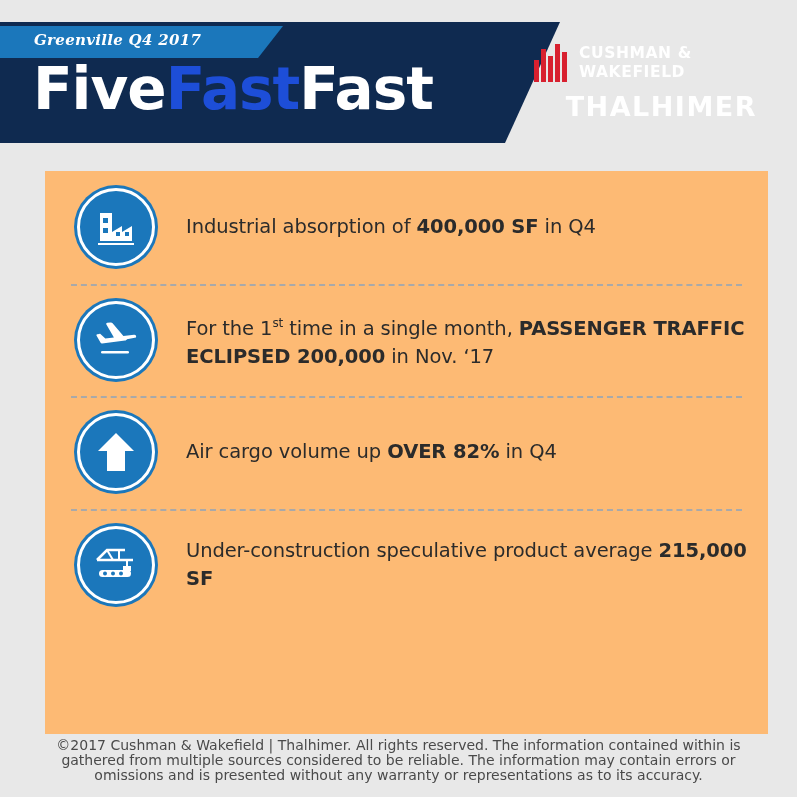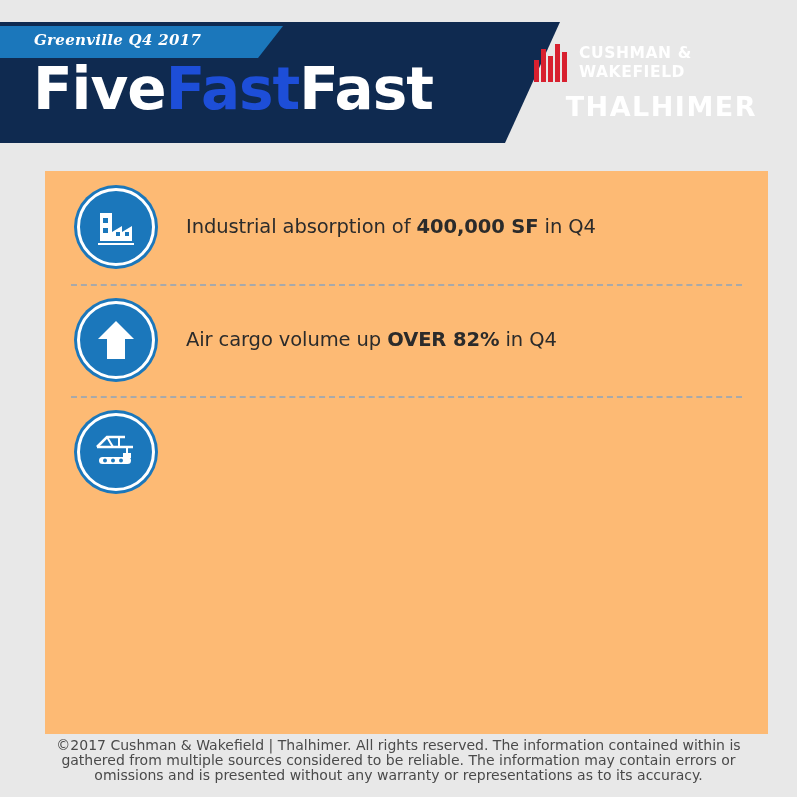--- a/index.html
+++ b/index.html
@@ -213,20 +213,29 @@
             <path fill="#ffffff" d="M4 38h36v-2H4zM6 34h32V19l-10 6v-6l-10 6V6H6z"></path>
             <rect x="9" y="11" width="5" height="5" fill="#1b77bb"></rect>
             <rect x="9" y="21" width="5" height="5" fill="#1b77bb"></rect>
             <rect x="22" y="25" width="4" height="4" fill="#1b77bb"></rect>
             <rect x="31" y="25" width="4" height="4" fill="#1b77bb"></rect>
           </svg>
         </span>
         <span class="fact-text">Industrial absorption of <b>400,000 SF</b> in Q4</span>
       </div>
 
+      <div class="fact-row">
+        <span class="icon-wrap">
+          <svg width="46" height="42" viewBox="0 0 46 42">
+            <path fill="#ffffff" d="M43 18.5c.6-1.6-.4-3-2-2.8l-10.6 1.3L19.6 4.2c-.5-.6-1.2-.9-2-.8l-3.3.4c-1 .1-1.4 1-.9 1.8l7.5 12.8-8.6 1.1-4.6-4.2c-.4-.4-.9-.5-1.4-.4l-2 .4c-.8.2-1.1.9-.7 1.5l4 6.9c.3.5.9.8 1.5.7l23-2.9c.9-.1 1.6-.6 1.9-1.3z"></path>
+            <rect x="8" y="32" width="28" height="2.6" rx="1.3" fill="#ffffff"></rect>
+          </svg>
+        </span>
+        <span class="fact-text">For the 1<sup>st</sup> time in a single month, <b>PASSENGER TRAFFIC ECLIPSED 200,000</b> in Nov. ‘17</span>
+      </div>
 
       <div class="fact-row">
         <span class="icon-wrap">
           <svg width="40" height="44" viewBox="0 0 40 44">
             <path fill="#ffffff" d="M20 3 L38 21 H29 V41 H11 V21 H2 Z"></path>
           </svg>
         </span>
         <span class="fact-text">Air cargo volume up <b>OVER 82%</b> in Q4</span>
       </div>
 
@@ -240,20 +249,21 @@
             <line x1="26" y1="6" x2="26" y2="16" stroke="#ffffff" stroke-width="2"></line>
             <line x1="34" y1="16" x2="34" y2="22" stroke="#ffffff" stroke-width="2"></line>
             <rect x="30" y="22" width="8" height="5" fill="#ffffff"></rect>
             <rect x="6" y="22" width="30" height="8" rx="2" fill="#ffffff" opacity="0"></rect>
             <rect x="6" y="26" width="32" height="7" rx="3.5" fill="#ffffff"></rect>
             <circle cx="12" cy="29.5" r="2" fill="#1b77bb"></circle>
             <circle cx="20" cy="29.5" r="2" fill="#1b77bb"></circle>
             <circle cx="28" cy="29.5" r="2" fill="#1b77bb"></circle>
           </svg>
         </span>
+        <span class="fact-text">Under-construction speculative product average <b>215,000 SF</b></span>
       </div>
 
     </div>
   </div>
 
   <div class="footer">©2017 Cushman &amp; Wakefield | Thalhimer. All rights reserved. The information contained within is gathered from multiple sources considered to be reliable. The information may contain errors or omissions and is presented without any warranty or representations as to its accuracy.</div>
 
 </div>
 
 </body></html>

